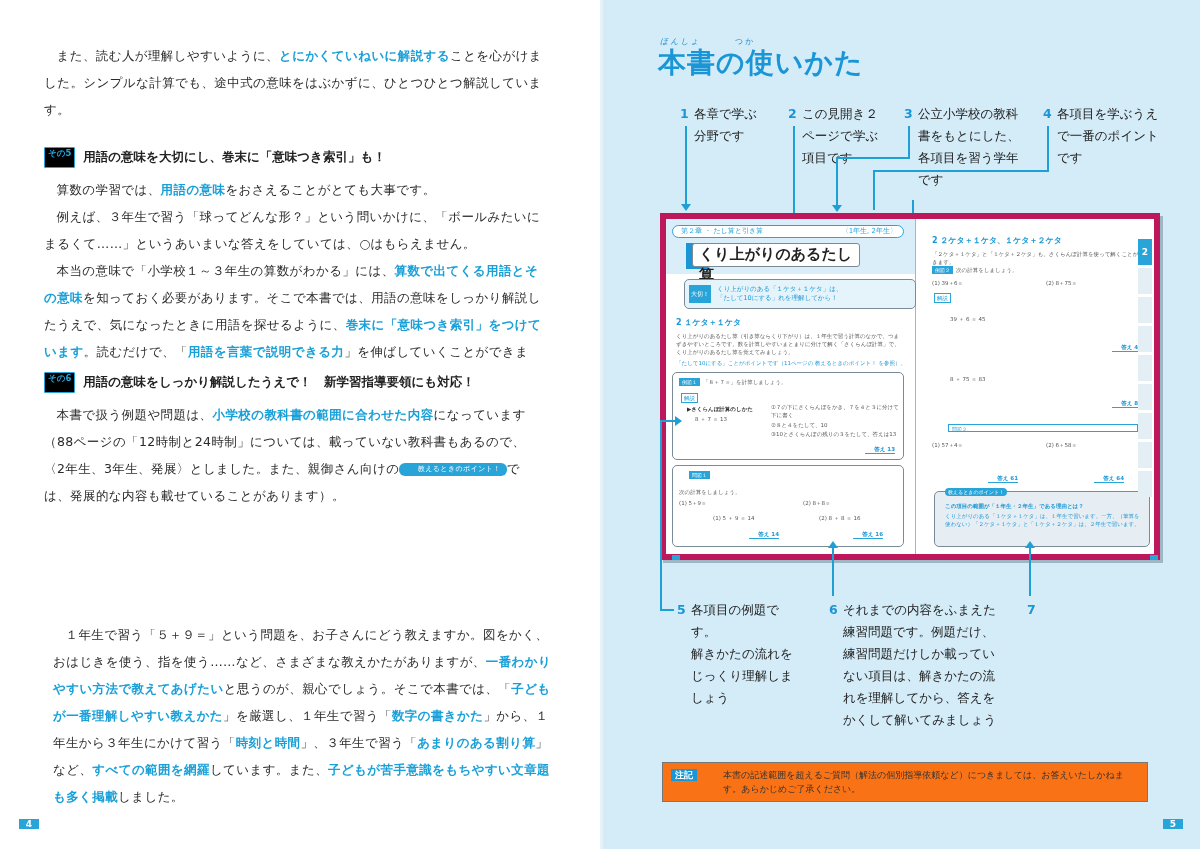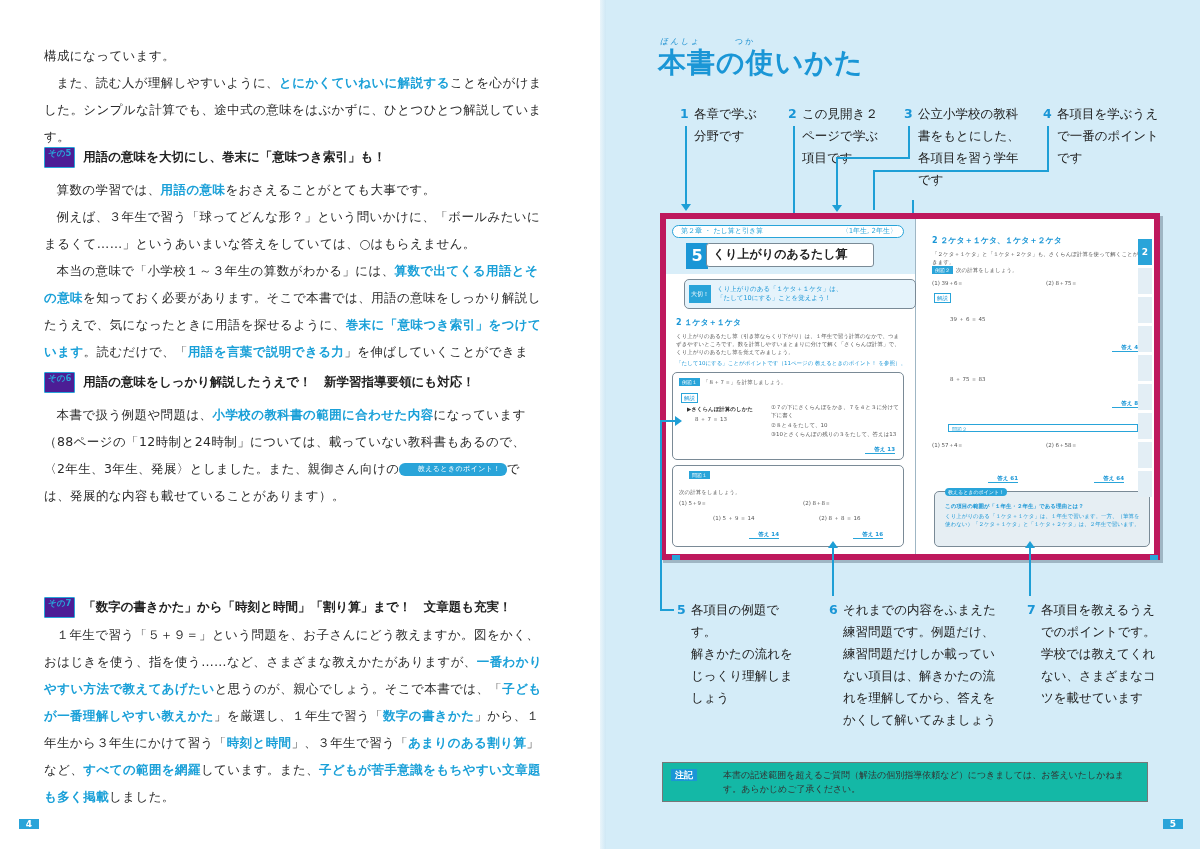--- a/index.html
+++ b/index.html
@@ -6,21 +6,21 @@
   html, body { width: 1200px; height: 849px; overflow: hidden; }
   body { position: relative; font-family: "DejaVu Sans", sans-serif; color: #222; background: #fff; }
 
   
   .left-page { position: absolute; left: 0; top: 0; width: 603px; height: 849px; background: #fff; }
   .para { position: absolute; left: 44px; width: 500px; font-size: 12.5px; line-height: 27px; letter-spacing: 0.4px; color: #2a2a2a; }
   .para .hl { color: #1aa0d8; font-weight: bold; }
   .para p { text-indent: 0; }
   .para p.ind { text-indent: 12.5px; }
   .section-head { position: absolute; left: 44px; font-size: 12.5px; font-weight: bold; color: #222; display: flex; align-items: center; gap: 8px; }
-  .sono-tag { display: inline-block; border: 1.5px solid #29a4d9; color: #29a4d9; font-size: 8.5px; padding: 0 3px; height: 21px; line-height: 11px; border-radius: 1px; font-weight: bold; background: #4c1d95; }
+  .sono-tag { display: inline-block; border: 1.5px solid #29a4d9; color: #29a4d9; font-size: 8.5px; padding: 0 3px; height: 21px; line-height: 11px; border-radius: 1px; font-weight: bold; background: #000000; }
   .sono-tag:after { content: ""; }
   .hint-badge { display: inline-block; background: #29a4d9; color: #fff; font-size: 7px; padding: 1px 6px; border-radius: 6px; vertical-align: middle; height: 13px; line-height: 11px; }
   .page-num { position: absolute; background: #29a4d9; color: #fff; font-size: 9px; font-weight: bold; width: 20px; height: 10px; line-height: 10px; text-align: center; }
 
   
   .right-page { position: absolute; left: 603px; top: 0; width: 597px; height: 849px; background: #d4ecf8; }
   .spine { position: absolute; left: 600px; top: 0; width: 6px; height: 849px; background: linear-gradient(90deg,#eaf5fb,#cfe8f5); }
   .title-ruby { position: absolute; font-size: 8px; color: #1a8fd0; letter-spacing: 2px; }
   .main-title { position: absolute; left: 658px; top: 44px; font-size: 28px; font-weight: bold; color: #1a96d6; letter-spacing: 1px; }
 
@@ -34,46 +34,45 @@
   .arrow-left { position: absolute; width: 0; height: 0; border-top: 5px solid transparent; border-bottom: 5px solid transparent; border-right: 7px solid #1e9fd6; }
   .arrow-right { position: absolute; width: 0; height: 0; border-top: 5px solid transparent; border-bottom: 5px solid transparent; border-left: 7px solid #1e9fd6; }
 
   
   .spread { position: absolute; left: 660px; top: 213px; width: 500px; height: 347px; background: #fff; border: 6px solid #be185d; box-shadow: 3px 3px 0 #9fb6c4; }
   .spread .divider { position: absolute; left: 249px; top: 0; width: 1px; height: 100%; background: #9fb6c4; }
   .sp-head { position: absolute; left: 0; top: 0; width: 249px; height: 55px; background: #d9eef9; }
   .chap-bar { position: absolute; left: 6px; top: 6px; width: 232px; height: 13px; border: 1.5px solid #29a4d9; border-radius: 7px; background: #fff; font-size: 7px; color: #29a4d9; line-height: 11px; padding-left: 8px; }
   .chap-bar .pg { position: absolute; right: 6px; top: 0; }
   .item-num { position: absolute; left: 20px; top: 24px; width: 22px; height: 26px; background: #1a96d6; color: #fff; font-size: 16px; font-weight: bold; text-align: center; line-height: 26px; }
-  .item-title { position: absolute; left: 40px; top: 24px; width: 168px; height: 24px; border: 1.5px solid #7a8a96; border-radius: 3px; background: #fff; font-size: 12px; font-weight: bold; line-height: 21px; padding-left: 6px; color: #222; }
+  .item-title { position: absolute; left: 26px; top: 24px; width: 168px; height: 24px; border: 1.5px solid #7a8a96; border-radius: 3px; background: #fff; font-size: 15px; font-weight: bold; line-height: 21px; padding-left: 6px; color: #222; }
   .goal-box { position: absolute; left: 18px; top: 60px; width: 232px; height: 30px; border: 1.5px solid #7a8a96; border-radius: 5px; background: #e5f3fb; font-size: 6.5px; color: #1a96d6; line-height: 9px; padding: 5px 0 0 32px; }
   .goal-box .badge { position: absolute; left: 4px; top: 5px; width: 22px; height: 18px; background: #29a4d9; color: #fff; font-size: 6px; text-align: center; line-height: 18px; }
   .mini { position: absolute; font-size: 5.5px; color: #555; line-height: 8px; }
   .mini.blue { color: #1a96d6; }
   .mini.h { font-size: 8px; color: #1a96d6; font-weight: bold; }
   .ex-box { position: absolute; border: 1.5px solid #7a8a96; border-radius: 5px; background: #fff; }
   .mini-badge { position: absolute; background: #29a4d9; color: #fff; font-size: 5px; padding: 0 3px; line-height: 8px; height: 8px; }
   .ans-line { position: absolute; border-bottom: 1px solid #29a4d9; font-size: 5.5px; color: #1a96d6; font-weight: bold; text-align: right; width: 30px; line-height: 8px; }
   .side-tabs { position: absolute; right: 2px; top: 20px; width: 14px; height: 300px; }
   .side-tab { width: 14px; height: 26px; margin-bottom: 3px; background: #e3eef5; }
   .side-tab.active { background: #29a4d9; color: #fff; font-size: 9px; text-align: center; line-height: 26px; font-weight: bold; }
   .hint-box { position: absolute; left: 268px; top: 272px; width: 216px; height: 56px; border: 1.5px solid #7a8a96; border-radius: 5px; background: #e6eef3; }
   .mini-pn { position: absolute; background: #29a4d9; width: 8px; height: 5px; }
 
   
-  .note { position: absolute; left: 662px; top: 762px; width: 486px; height: 40px; border: 1px solid #777; background: #14b8a6; font-size: 9px; line-height: 14px; color: #333; padding: 5px 8px 0 60px; }
+  .note { position: absolute; left: 662px; top: 762px; width: 486px; height: 40px; border: 1px solid #777; background: #f97316; font-size: 9px; line-height: 14px; color: #333; padding: 5px 8px 0 60px; }
   .note .tag { position: absolute; left: 8px; top: 6px; background: #1a96d6; color: #fff; font-weight: bold; font-size: 9px; padding: 0 4px; line-height: 12px; }
 </style>
 </head>
 <body>
 
 <div class="left-page">
 
   <div class="para" style="top:42px;">
-    <p>構成になっています。</p>
     <p class="ind"><span>また、読む人が理解しやすいように、</span><span class="hl">とにかくていねいに解説する</span><span>ことを心がけました。シンプルな計算でも、途中式の意味をはぶかずに、ひとつひとつ解説しています。</span></p>
   </div>
 
   <div class="section-head" style="top:147px;">
     <span class="sono-tag">その5</span>
     <span>用語の意味を大切にし、巻末に「意味つき索引」も！</span>
   </div>
   <div class="para section-body" style="top:176px;">
       <p class="ind"><span>算数の学習では、</span><span class="hl">用語の意味</span><span>をおさえることがとても大事です。</span></p>
       <p class="ind"><span>例えば、３年生で習う「球ってどんな形？」という問いかけに、「ボールみたいにまるくて……」というあいまいな答えをしていては、○はもらえません。</span></p>
@@ -81,25 +80,21 @@
     </div>
 
   <div class="section-head" style="top:372px;">
     <span class="sono-tag">その6</span>
     <span>用語の意味をしっかり解説したうえで！　新学習指導要領にも対応！</span>
   </div>
   <div class="para section-body" style="top:401px;">
       <p class="ind"><span>本書で扱う例題や問題は、</span><span class="hl">小学校の教科書の範囲に合わせた内容</span><span>になっています（88ページの「12時制と24時制」については、載っていない教科書もあるので、〈2年生、3年生、発展〉としました。また、親御さん向けの</span><span class="hint-badge">教えるときのポイント！</span><span>では、発展的な内容も載せていることがあります）。</span></p>
     </div>
 
-  <div class="section-head" style="top:597px;">
-    <span class="sono-tag">その7</span>
-    <span>「数字の書きかた」から「時刻と時間」「割り算」まで！　文章題も充実！</span>
-  </div>
-  <div class="para section-body" style="top:621px;">
+  <div class="para section-body" style="top:621px;margin-left:9px;">
       <p class="ind"><span>１年生で習う「５＋９＝」という問題を、お子さんにどう教えますか。図をかく、おはじきを使う、指を使う……など、さまざまな教えかたがありますが、</span><span class="hl">一番わかりやすい方法で教えてあげたい</span><span>と思うのが、親心でしょう。そこで本書では、「</span><span class="hl">子どもが一番理解しやすい教えかた</span><span>」を厳選し、１年生で習う「</span><span class="hl">数字の書きかた</span><span>」から、１年生から３年生にかけて習う「</span><span class="hl">時刻と時間</span><span>」、３年生で習う「</span><span class="hl">あまりのある割り算</span><span>」など、</span><span class="hl">すべての範囲を網羅</span><span>しています。また、</span><span class="hl">子どもが苦手意識をもちやすい文章題も多く掲載</span><span>しました。</span></p>
     </div>
 
   <div class="page-num" style="left:19px; top:819px;">4</div>
 </div>
 
 <div class="right-page"></div>
 <div class="spine"></div>
 
 <div class="title-ruby" style="left:660px; top:36px;font-style:italic;">ほんしょ</div>
@@ -158,21 +153,21 @@
       <span>第２章 ・ たし算と引き算</span>
       <span class="pg">〈1年生, 2年生〉</span>
     </div>
     <div class="item-num">5</div>
     <div class="item-title">くり上がりのあるたし算</div>
   </div>
 
   <div class="goal-box">
     <div class="badge">大切！</div>
     <div>くり上がりのある「１ケタ＋１ケタ」は、</div>
-    <div>「たして10にする」ことを覚えよう！</div>
+    <div>「たして10にする」れを理解してから！</div>
   </div>
 
   <div class="mini h" style="left:10px; top:100px;">2 １ケタ＋１ケタ</div>
   <div class="mini" style="left:10px; top:113px; width:228px;">くり上がりのあるたし算（引き算ならくり下がり）は、１年生で習う計算のなかで、つまずきやすいところです。数を計算しやすいまとまりに分けて解く「さくらんぼ計算」で、</div>
   <div class="mini" style="left:10px; top:129px; width:228px;">くり上がりのあるたし算を覚えてみましょう。</div>
   <div class="mini blue" style="left:10px; top:140px; width:232px;">「たして10にする」ことがポイントです（11ページの 教えるときのポイント！ を参照）。</div>
 
   <div class="ex-box" style="left:6px; top:153px; width:232px; height:88px;">
     <div class="mini-badge" style="left:6px; top:5px;">例題１</div>
     <div class="mini" style="left:30px; top:5px;">「８＋７＝」を計算しましょう。</div>
@@ -257,25 +252,20 @@
   <span class="num">6</span>
   <span class="txt">それまでの内容をふまえた
 練習問題です。例題だけ、
 練習問題だけしか載ってい
 ない項目は、解きかたの流
 れを理解してから、答えを
 かくして解いてみましょう</span>
 </div>
 <div class="callout" style="left:1027px; top:599px; width:140px;">
   <span class="num">7</span>
-  <span class="txt">各項目を教えるうえ
-でのポイントです。
-学校では教えてくれ
-ない、さまざまなコ
-ツを載せています</span>
 </div>
 
 <div class="note">
   <span class="tag">注記</span>
   <span>本書の記述範囲を超えるご質問（解法の個別指導依頼など）につきましては、お答えいたしかねます。あらかじめご了承ください。</span>
 </div>
 
 <div class="page-num" style="left:1163px; top:819px;">5</div>
 
 </body></html>

